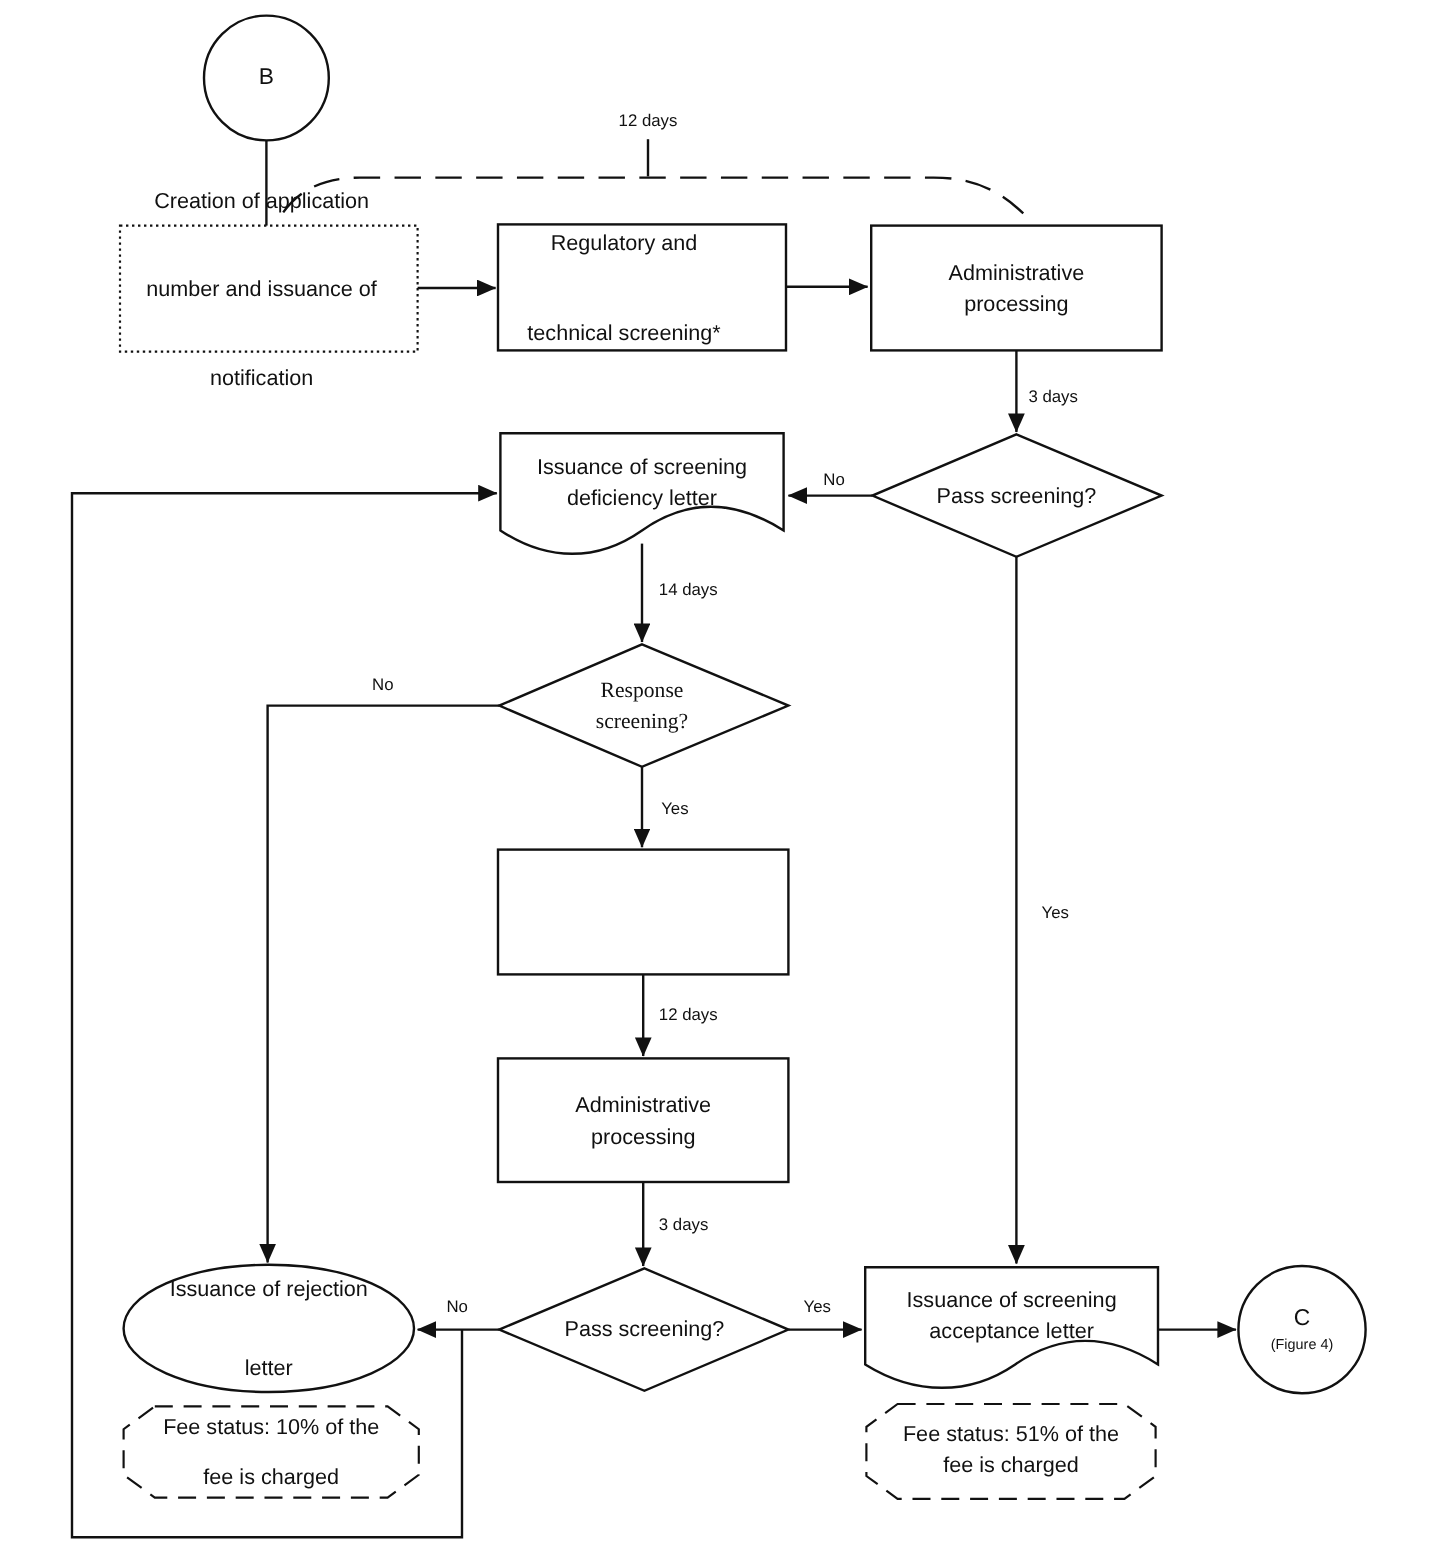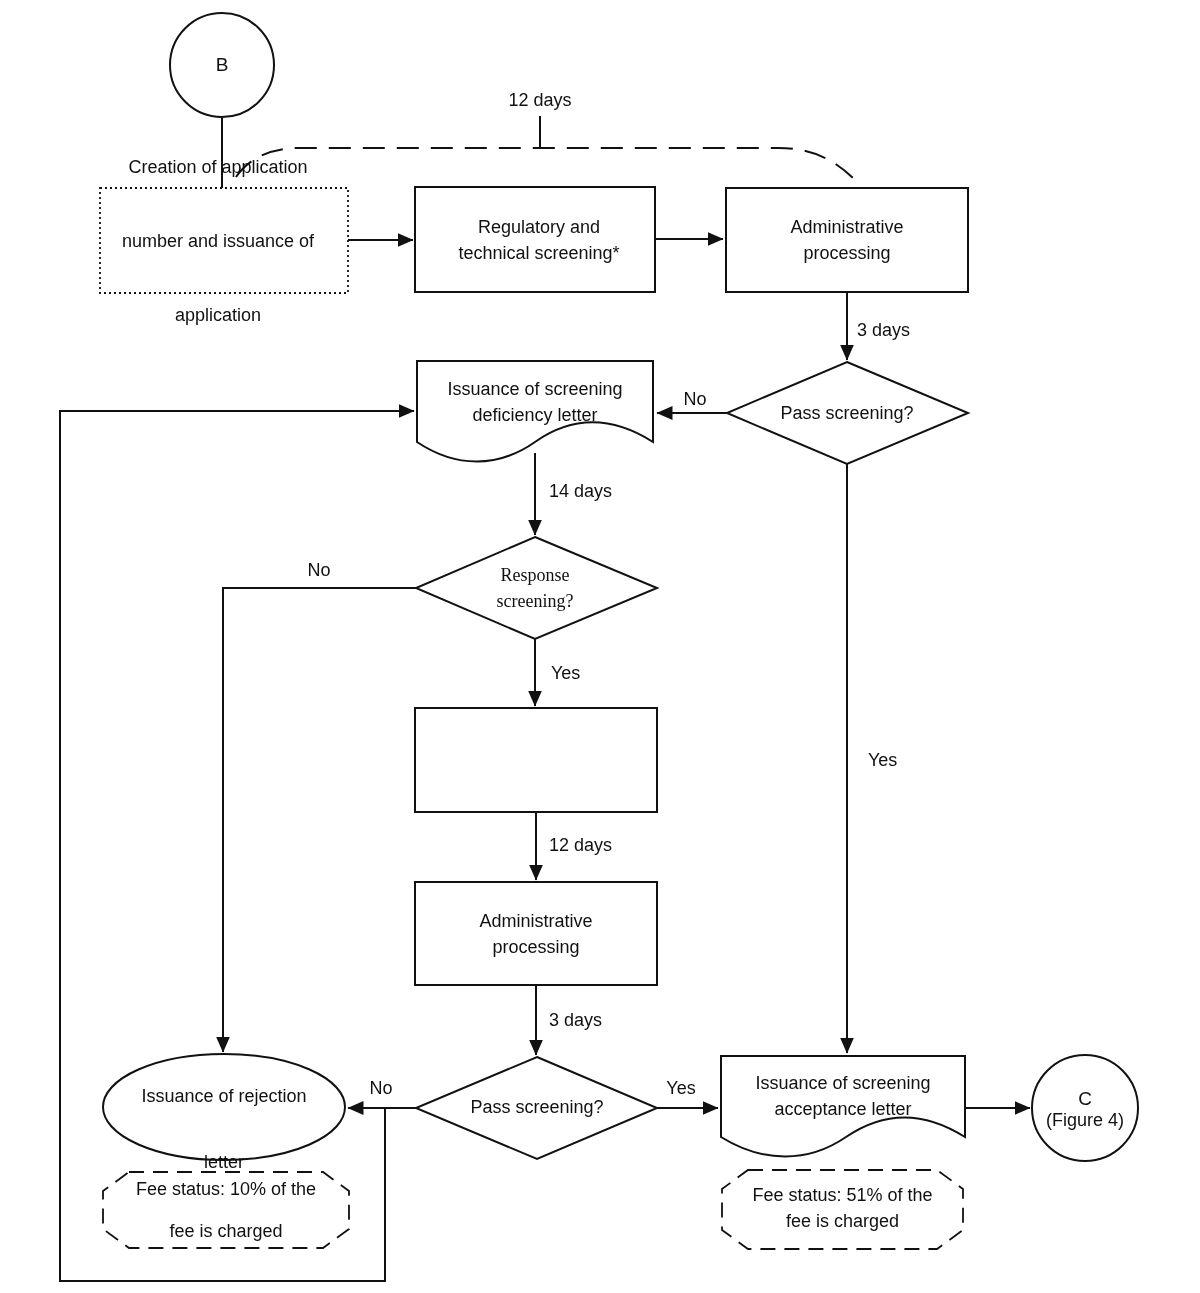--- a/index.html
+++ b/index.html
@@ -6,24 +6,24 @@
   html,body { background:#ffffff; }
   body { font-family:"Liberation Sans","DejaVu Sans",sans-serif; color:#111111; }
   .canvas { position:relative; width:1200px; height:1293px; background:#ffffff; overflow:hidden; }
   .canvas svg { position:absolute; left:0; top:0; }
   .lbl {
     position:absolute; display:flex; flex-direction:column;
     align-items:center; justify-content:center; text-align:center;
     font-size:18px; line-height:26px; color:#111111;
   }
   .lbl span { display:block; white-space:nowrap; }
-  .edge { position:absolute; font-size:18px; line-height:20px; color:#111111; white-space:nowrap; }
+  .edge { position:absolute; font-size:14px; line-height:20px; color:#111111; white-space:nowrap; }
   .edge.center { text-align:center; }
   .conn-main { font-size:19px; line-height:24px; }
-  .conn-sub { font-size:18px; line-height:19px; }
+  .conn-sub { font-size:12px; line-height:19px; }
 </style>
 </head>
 <body>
 
 <div class="canvas">
 
   <svg width="1200" height="1293" viewBox="0 0 1200 1293" fill="none" stroke="#111111" stroke-width="2">
     <defs>
       <marker id="ah" markerUnits="userSpaceOnUse" markerWidth="17" markerHeight="14" refX="15.5" refY="7" orient="auto">
         <path d="M0,0 L16,7 L0,14 Z" fill="#111111" stroke="none"></path>
@@ -74,24 +74,24 @@
 
     <polygon points="129,1172 323,1172 349,1191 349,1229 323,1248 129,1248 103,1229 103,1191" stroke-dasharray="15 9" stroke-width="1.8"></polygon>
     <polygon points="748,1170 937,1170 963,1189 963,1230 937,1249 748,1249 722,1230 722,1189" stroke-dasharray="15 9" stroke-width="1.8"></polygon>
   </svg>
 
   <div class="lbl conn-main" style="left:172px;top:15px;width:100px;height:100px;">B</div>
 
   <div class="lbl" style="left:98px;top:192px;width:240px;height:98px;gap:48px;">
     <span>Creation of application</span>
     <span>number and issuance of</span>
-    <span>application</span>
+    <span>notification</span>
   </div>
 
-  <div class="lbl" style="left:449px;top:189px;width:180px;height:101px;">
+  <div class="lbl" style="left:430px;top:189px;width:180px;height:101px;justify-content:space-between;">
     <span>Regulatory and</span>
     <span>technical screening*</span>
   </div>
 
   <div class="lbl" style="left:771px;top:190px;width:152px;height:100px;">
     <span>Administrative</span>
     <span>processing</span>
   </div>
 
   <div class="lbl" style="left:747px;top:365px;width:200px;height:96px;">Pass screening?</div>
@@ -107,21 +107,21 @@
   </div>
 
 
   <div class="lbl" style="left:460px;top:884px;width:152px;height:99px;">
     <span>Administrative</span>
     <span>processing</span>
   </div>
 
   <div class="lbl" style="left:437px;top:1059px;width:200px;height:96px;">Pass screening?</div>
 
-  <div class="lbl" style="left:129px;top:1081px;width:190px;height:96px;gap:40px;">
+  <div class="lbl" style="left:129px;top:1059px;width:190px;height:96px;gap:40px;">
     <span>Issuance of rejection</span>
     <span>letter</span>
   </div>
 
   <div class="lbl" style="left:735px;top:1060px;width:216px;height:72px;">
     <span>Issuance of screening</span>
     <span>acceptance letter</span>
   </div>
 
   <div class="lbl" style="left:1035px;top:1077px;width:100px;height:62px;">

